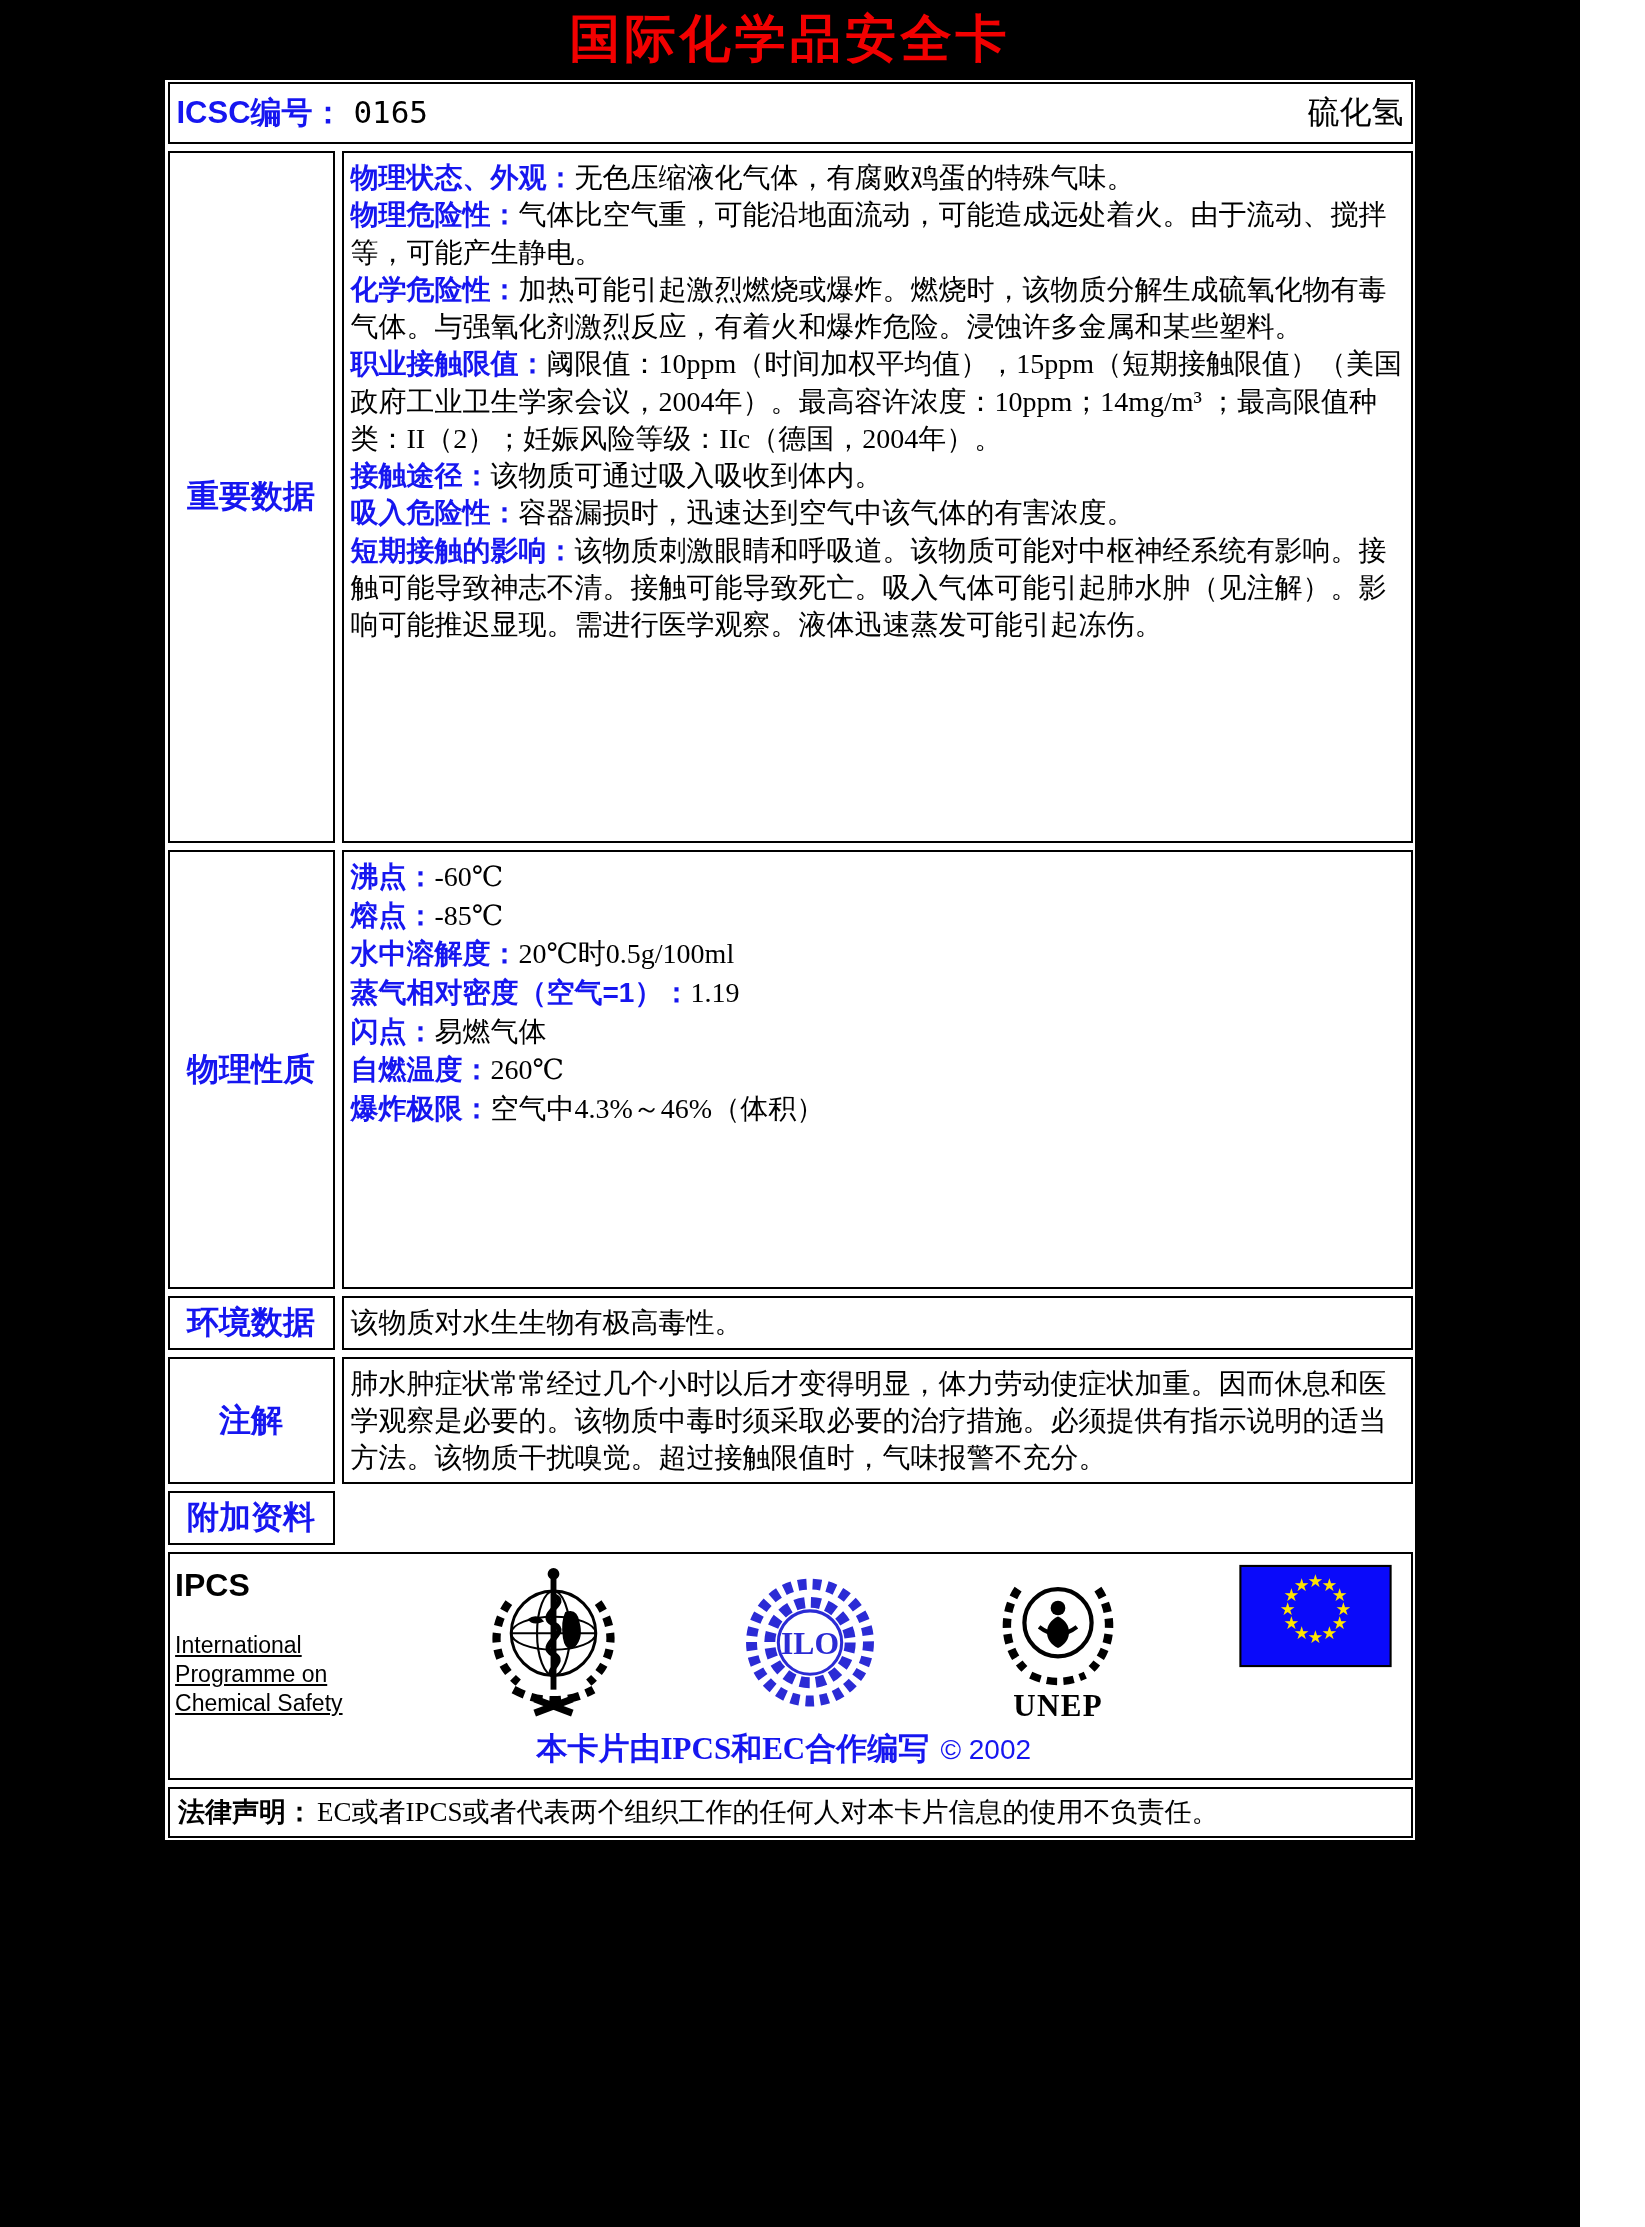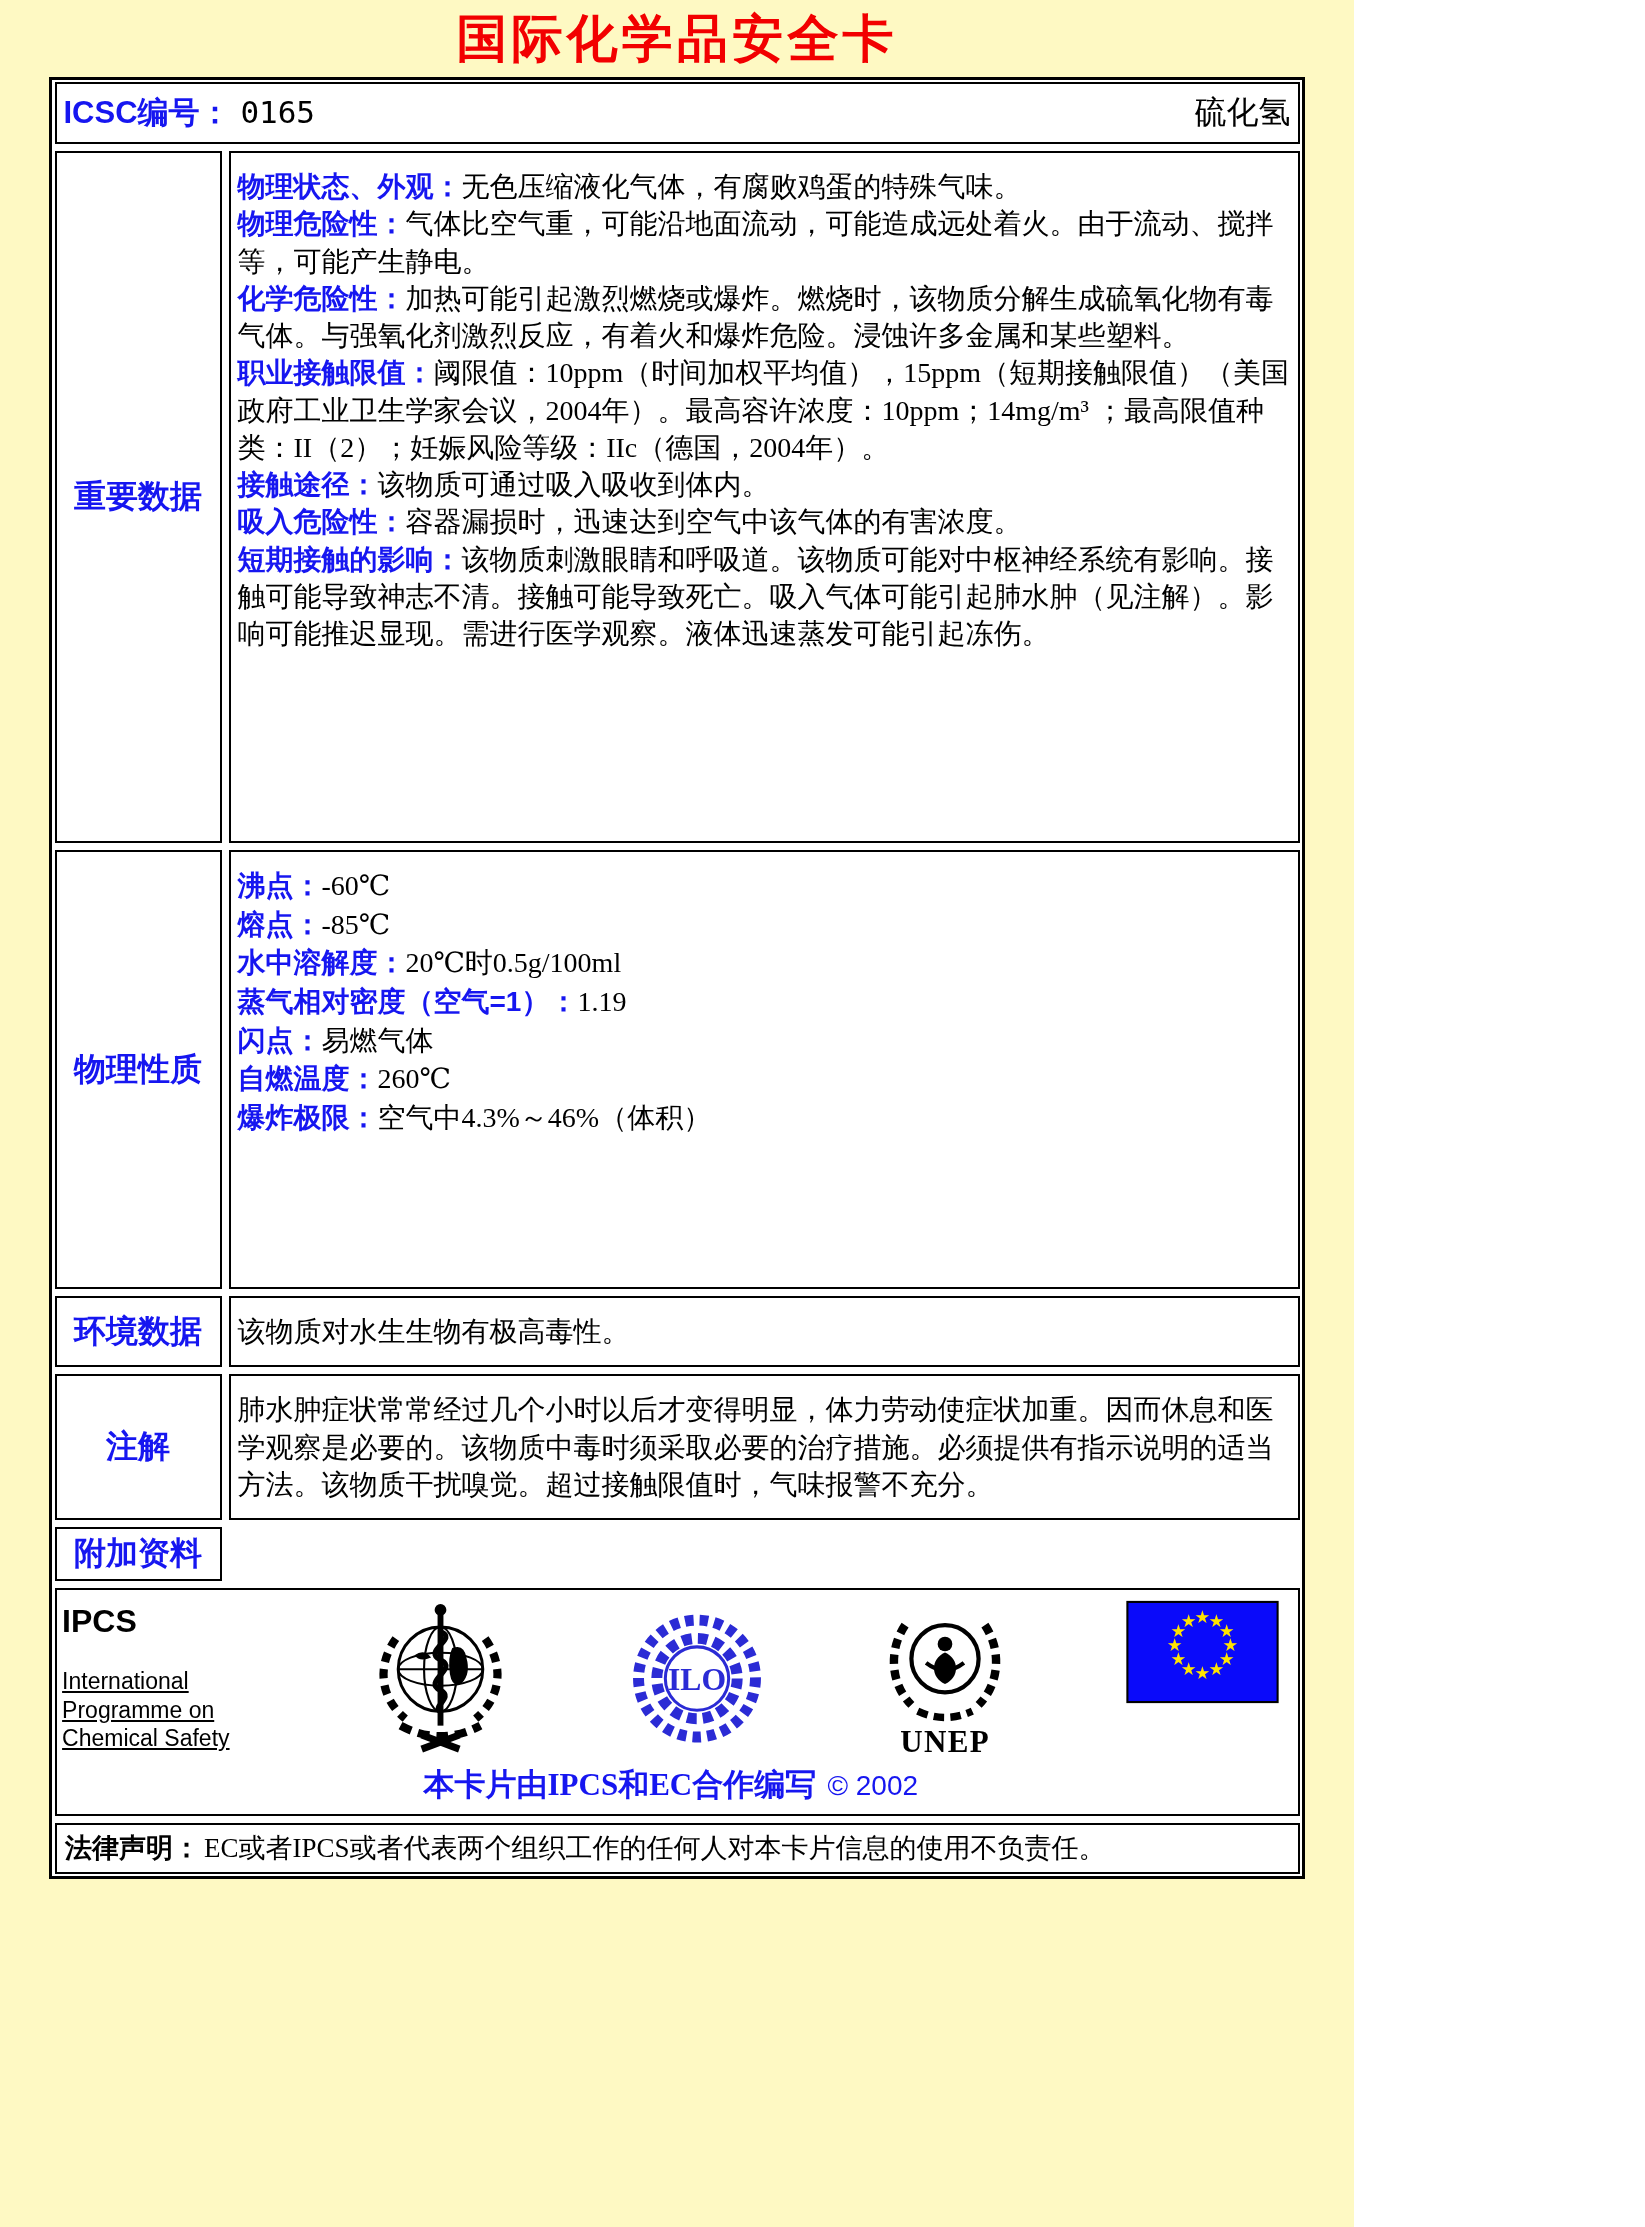--- a/index.html
+++ b/index.html
@@ -1,17 +1,17 @@
 <!DOCTYPE html>
 <html lang="zh" style="font-size:11.2px"><head>
 <meta charset="utf-8">
 <style>
   html,body{margin:0;padding:0;background:#fff;}
   .page{
-    width:1354px;height:2227px;background:#fef9c3;position:relative;
+    width:1580px;height:2227px;background:#000000;position:relative;
     font-family:"Liberation Serif","DejaVu Serif",serif;color:#000;
   }
   .doc-title{
     padding-top:11.2px;text-align:center;
     font-family:"DejaVu Sans","Liberation Sans",sans-serif;
     font-weight:900;font-size:51px;line-height:1.1;color:#f20000;
     letter-spacing:4.2px;
   }
   .card{
     width:1245px;margin:9.8px auto 0 auto;
@@ -30,21 +30,21 @@
   }
   .hdr .icsc-no{margin-left:9.8px;font-family:"DejaVu Sans Mono","Liberation Mono",monospace;}
   .hdr .chem{font-size:32px;}
   
   .rowlabel{
     display:flex;align-items:center;justify-content:center;text-align:center;
     color:#1616f0;font-family:"Liberation Sans","DejaVu Sans",sans-serif;
     font-weight:bold;font-size:32px;padding:2.8px;
   }
   
-  .content{padding:15px 7px;font-size:28px;line-height:1.33;}
+  .content{padding:6px 7px;font-size:28px;line-height:1.33;}
   .content .item{margin:0;}
   .lbl{
     color:#1616f0;font-family:"Liberation Sans","DejaVu Sans",sans-serif;
     font-weight:bold;
   }
   .content-physical{line-height:1.38;}
   .h-important{min-height:692px;}
   .h-physical{min-height:439px;}
   .h-env{min-height:52px;display:flex;align-items:center;}
   .h-add{min-height:56px;display:flex;align-items:center;}

